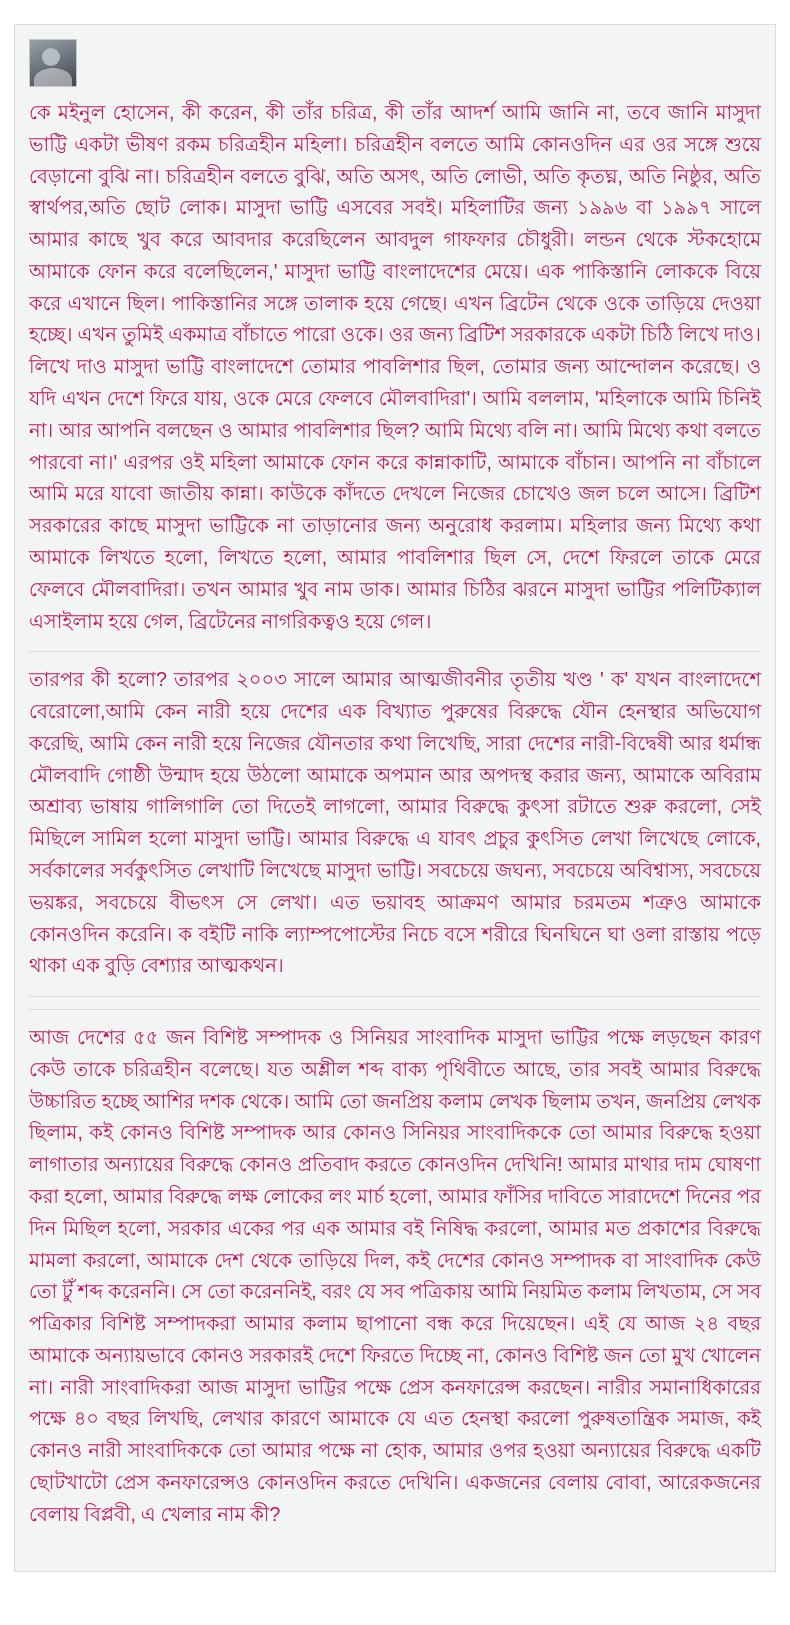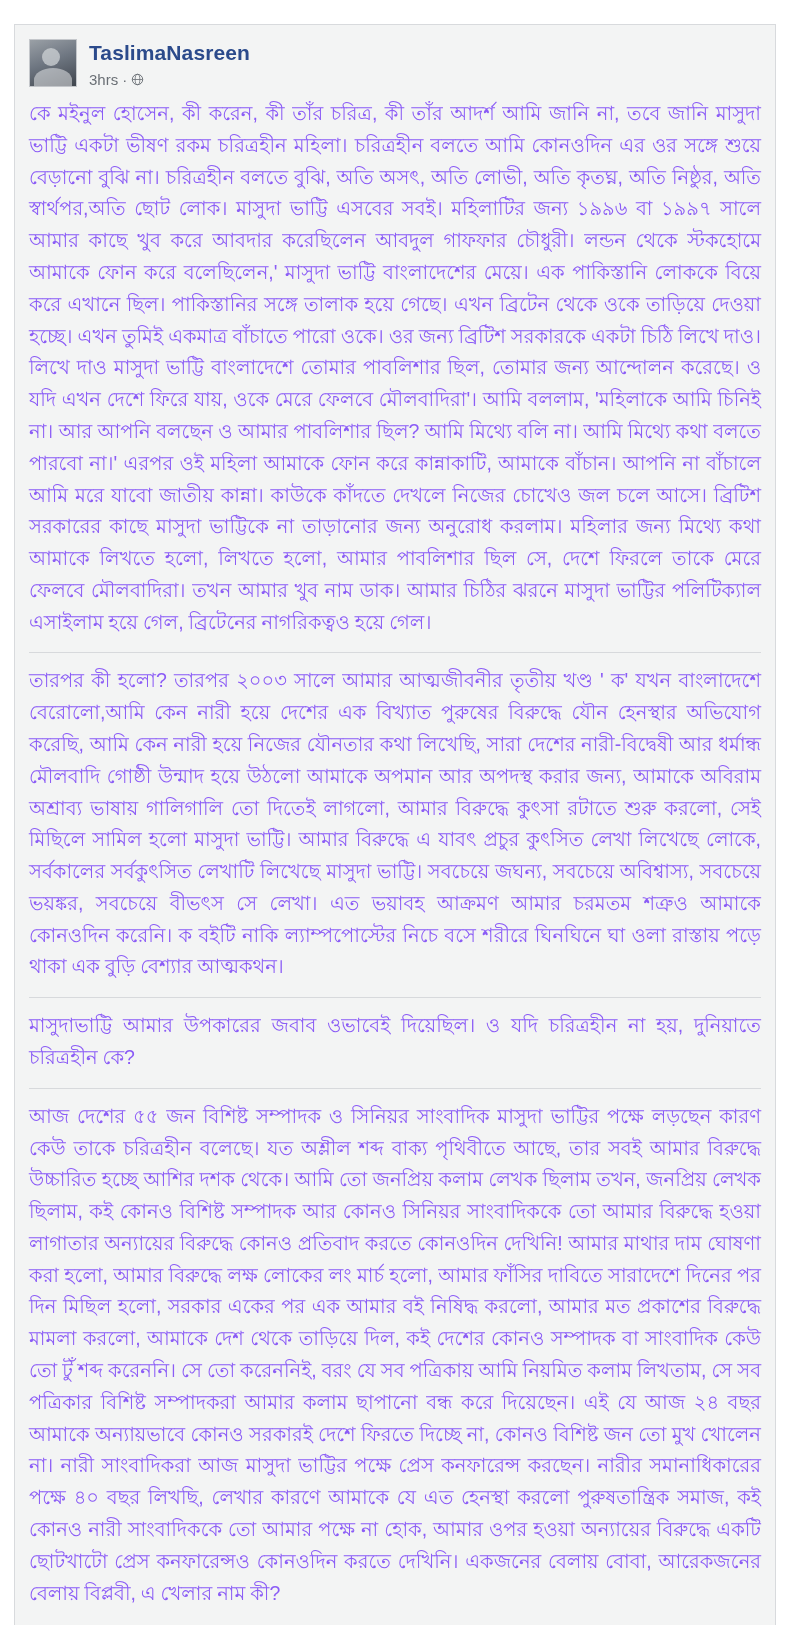--- a/index.html
+++ b/index.html
@@ -96,21 +96,21 @@
   }
   .globe-icon svg { display: block; }
 
   
   .post-body {
     padding: 4px 2px 0 2px;
   }
   .para {
     font-size: 19.5px;
     line-height: 1.63;
-    color: #8b5cf6;
+    color: #be185d;
     text-align: justify;
     margin: 0 0 14px 0;
     word-spacing: -0.5px;
   }
   .para:last-child { }
   .divider {
     height: 1px;
     background: #d7d9dc;
     margin: 2px 0 12px 0;
     border: 0;
@@ -126,42 +126,27 @@
   .footer-spacer { flex: 1 1 auto; }
 </style>
 </head>
 <body>
 
 <div class="screen">
   <div class="post-card">
 
     <div class="post-header">
       <div class="avatar"></div>
-      <div class="header-text">
-        <div class="author-name">TaslimaNasreen</div>
-        <div class="meta-row">
-          <span class="timestamp">3hrs</span>
-          <span class="meta-dot">·</span>
-          <span class="globe-icon">
-            <svg width="13" height="13" viewBox="0 0 16 16">
-              <circle cx="8" cy="8" r="6.4" fill="none" stroke="#6a6f75" stroke-width="1.2"></circle>
-              <ellipse cx="8" cy="8" rx="2.9" ry="6.4" fill="none" stroke="#6a6f75" stroke-width="1"></ellipse>
-              <line x1="1.7" y1="8" x2="14.3" y2="8" stroke="#6a6f75" stroke-width="1"></line>
-            </svg>
-          </span>
-        </div>
-      </div>
     </div>
 
     <div class="post-body">
       <p class="para">কে মইনুল হোসেন, কী করেন, কী তাঁর চরিত্র, কী তাঁর আদর্শ আমি জানি না, তবে জানি মাসুদা ভাট্টি একটা ভীষণ রকম চরিত্রহীন মহিলা। চরিত্রহীন বলতে আমি কোনওদিন এর ওর সঙ্গে শুয়ে বেড়ানো বুঝি না। চরিত্রহীন বলতে বুঝি, অতি অসৎ, অতি লোভী, অতি কৃতঘ্ন, অতি নিষ্ঠুর, অতি স্বার্থপর,অতি ছোট লোক। মাসুদা ভাট্টি এসবের সবই। মহিলাটির জন্য ১৯৯৬ বা ১৯৯৭ সালে আমার কাছে খুব করে আবদার করেছিলেন আবদুল গাফফার চৌধুরী। লন্ডন থেকে স্টকহোমে আমাকে ফোন করে বলেছিলেন,' মাসুদা ভাট্টি বাংলাদেশের মেয়ে। এক পাকিস্তানি লোককে বিয়ে করে এখানে ছিল। পাকিস্তানির সঙ্গে তালাক হয়ে গেছে। এখন ব্রিটেন থেকে ওকে তাড়িয়ে দেওয়া হচ্ছে। এখন তুমিই একমাত্র বাঁচাতে পারো ওকে। ওর জন্য ব্রিটিশ সরকারকে একটা চিঠি লিখে দাও। লিখে দাও মাসুদা ভাট্টি বাংলাদেশে তোমার পাবলিশার ছিল, তোমার জন্য আন্দোলন করেছে। ও যদি এখন দেশে ফিরে যায়, ওকে মেরে ফেলবে মৌলবাদিরা'। আমি বললাম, 'মহিলাকে আমি চিনিই না। আর আপনি বলছেন ও আমার পাবলিশার ছিল? আমি মিথ্যে বলি না। আমি মিথ্যে কথা বলতে পারবো না।' এরপর ওই মহিলা আমাকে ফোন করে কান্নাকাটি, আমাকে বাঁচান। আপনি না বাঁচালে আমি মরে যাবো জাতীয় কান্না। কাউকে কাঁদতে দেখলে নিজের চোখেও জল চলে আসে। ব্রিটিশ সরকারের কাছে মাসুদা ভাট্টিকে না তাড়ানোর জন্য অনুরোধ করলাম। মহিলার জন্য মিথ্যে কথা আমাকে লিখতে হলো, লিখতে হলো, আমার পাবলিশার ছিল সে, দেশে ফিরলে তাকে মেরে ফেলবে মৌলবাদিরা। তখন আমার খুব নাম ডাক। আমার চিঠির ঝরনে মাসুদা ভাট্টির পলিটিক্যাল এসাইলাম হয়ে গেল, ব্রিটেনের নাগরিকত্বও হয়ে গেল।</p>
       <hr class="divider">
       <p class="para">তারপর কী হলো? তারপর ২০০৩ সালে আমার আত্মজীবনীর তৃতীয় খণ্ড ' ক' যখন বাংলাদেশে বেরোলো,আমি কেন নারী হয়ে দেশের এক বিখ্যাত পুরুষের বিরুদ্ধে যৌন হেনস্থার অভিযোগ করেছি, আমি কেন নারী হয়ে নিজের যৌনতার কথা লিখেছি, সারা দেশের নারী-বিদ্বেষী আর ধর্মান্ধ মৌলবাদি গোষ্ঠী উন্মাদ হয়ে উঠলো আমাকে অপমান আর অপদস্থ করার জন্য, আমাকে অবিরাম অশ্রাব্য ভাষায় গালিগালি তো দিতেই লাগলো, আমার বিরুদ্ধে কুৎসা রটাতে শুরু করলো, সেই মিছিলে সামিল হলো মাসুদা ভাট্টি। আমার বিরুদ্ধে এ যাবৎ প্রচুর কুৎসিত লেখা লিখেছে লোকে, সর্বকালের সর্বকুৎসিত লেখাটি লিখেছে মাসুদা ভাট্টি। সবচেয়ে জঘন্য, সবচেয়ে অবিশ্বাস্য, সবচেয়ে ভয়ঙ্কর, সবচেয়ে বীভৎস সে লেখা। এত ভয়াবহ আক্রমণ আমার চরমতম শত্রুও আমাকে কোনওদিন করেনি। ক বইটি নাকি ল্যাম্পপোস্টের নিচে বসে শরীরে ঘিনঘিনে ঘা ওলা রাস্তায় পড়ে থাকা এক বুড়ি বেশ্যার আত্মকথন।</p>
       <hr class="divider">
-      <p class="para">মাসুদাভাট্টি আমার উপকারের জবাব ওভাবেই দিয়েছিল। ও যদি চরিত্রহীন না হয়, দুনিয়াতে চরিত্রহীন কে?</p>
       <hr class="divider">
       <p class="para">আজ দেশের ৫৫ জন বিশিষ্ট সম্পাদক ও সিনিয়র সাংবাদিক মাসুদা ভাট্টির পক্ষে লড়ছেন কারণ কেউ তাকে চরিত্রহীন বলেছে। যত অশ্লীল শব্দ বাক্য পৃথিবীতে আছে, তার সবই আমার বিরুদ্ধে উচ্চারিত হচ্ছে আশির দশক থেকে। আমি তো জনপ্রিয় কলাম লেখক ছিলাম তখন, জনপ্রিয় লেখক ছিলাম, কই কোনও বিশিষ্ট সম্পাদক আর কোনও সিনিয়র সাংবাদিককে তো আমার বিরুদ্ধে হওয়া লাগাতার অন্যায়ের বিরুদ্ধে কোনও প্রতিবাদ করতে কোনওদিন দেখিনি! আমার মাথার দাম ঘোষণা করা হলো, আমার বিরুদ্ধে লক্ষ লোকের লং মার্চ হলো, আমার ফাঁসির দাবিতে সারাদেশে দিনের পর দিন মিছিল হলো, সরকার একের পর এক আমার বই নিষিদ্ধ করলো, আমার মত প্রকাশের বিরুদ্ধে মামলা করলো, আমাকে দেশ থেকে তাড়িয়ে দিল, কই দেশের কোনও সম্পাদক বা সাংবাদিক কেউ তো টুঁ শব্দ করেননি। সে তো করেননিই, বরং যে সব পত্রিকায় আমি নিয়মিত কলাম লিখতাম, সে সব পত্রিকার বিশিষ্ট সম্পাদকরা আমার কলাম ছাপানো বন্ধ করে দিয়েছেন। এই যে আজ ২৪ বছর আমাকে অন্যায়ভাবে কোনও সরকারই দেশে ফিরতে দিচ্ছে না, কোনও বিশিষ্ট জন তো মুখ খোলেন না। নারী সাংবাদিকরা আজ মাসুদা ভাট্টির পক্ষে প্রেস কনফারেন্স করছেন। নারীর সমানাধিকারের পক্ষে ৪০ বছর লিখছি,  লেখার কারণে আমাকে যে এত হেনস্থা করলো পুরুষতান্ত্রিক সমাজ, কই কোনও নারী সাংবাদিককে তো আমার পক্ষে না হোক, আমার ওপর হওয়া অন্যায়ের বিরুদ্ধে একটি ছোটখাটো প্রেস কনফারেন্সও কোনওদিন করতে দেখিনি। একজনের বেলায় বোবা, আরেকজনের বেলায় বিপ্লবী, এ খেলার নাম কী?</p>
     </div>
 
     <div class="post-footer">
 
       <div class="footer-spacer"></div>
 
     </div>
 

